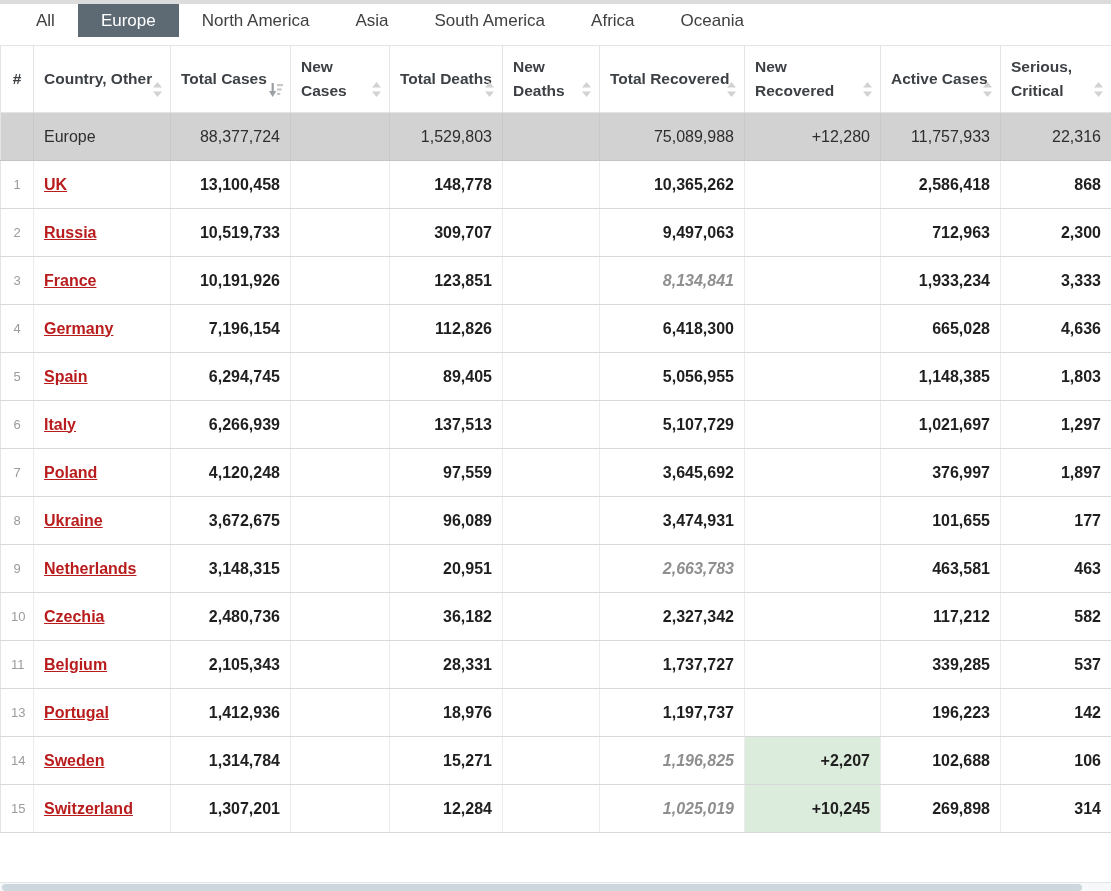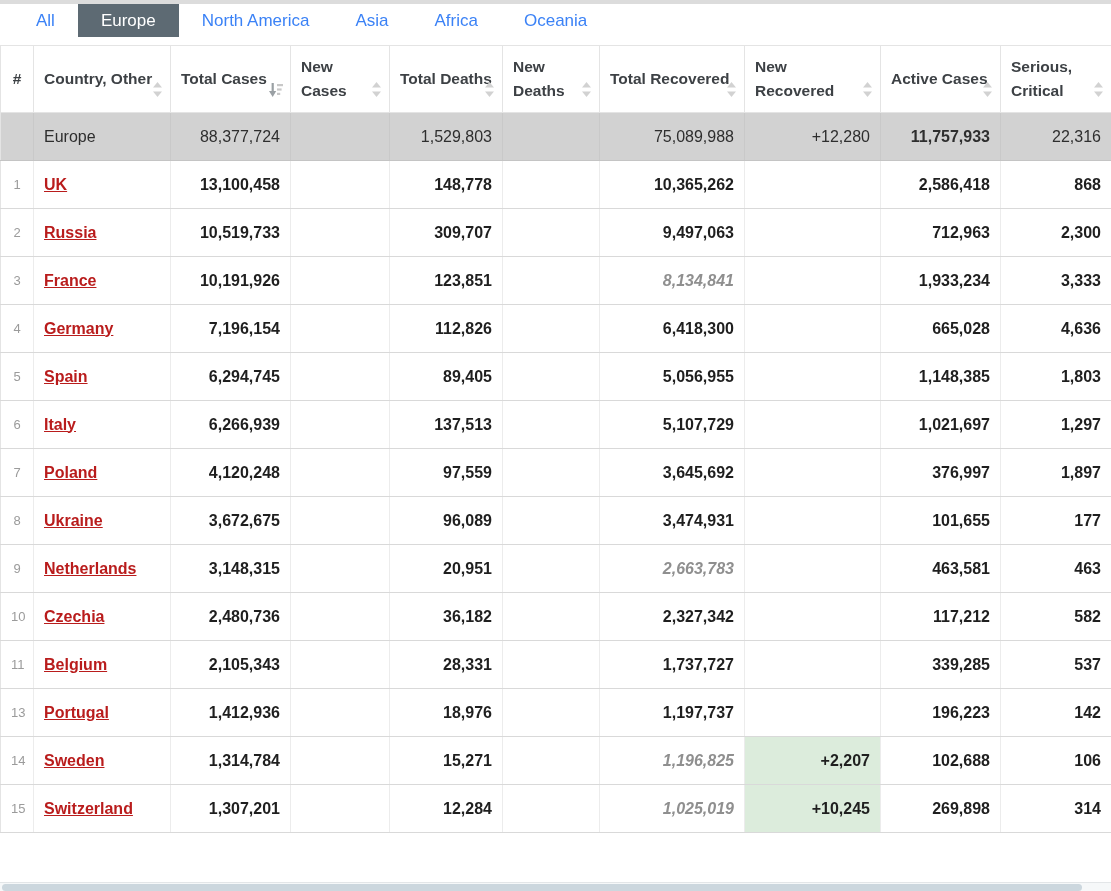--- a/index.html
+++ b/index.html
@@ -9,21 +9,21 @@
     background: #fff;
     font-family: "Liberation Sans", sans-serif;
     position: relative;
   }
   .top-strip { height: 4px; background: #dcdcdc; }
 
   
   .tabs { display: flex; align-items: stretch; height: 33px; padding-left: 13px; background: #fff; }
   .tab {
     display: flex; align-items: center; padding: 0 23px;
-    color: #3b82f6; font-size: 17px; cursor: pointer; white-space: nowrap;
+    color: #404040; font-size: 17px; cursor: pointer; white-space: nowrap;
   }
   .tab.active { background: #5d6a73; color: #fff; }
 
   
   table {
     border-collapse: collapse; table-layout: fixed;
     width: 1111px; margin-top: 8px;
     border-left: 1px solid #e4e4e4; border-top: 1px solid #e4e4e4;
   }
   th, td { padding: 6px 10px; overflow: hidden; }
@@ -62,20 +62,21 @@
 </head>
 <body>
 
 <div class="top-strip"></div>
 
 <div class="tabs">
   <div class="tab">All</div>
   <div class="tab active">Europe</div>
   <div class="tab">North America</div>
   <div class="tab">Asia</div>
+  <div class="tab">South America</div>
   <div class="tab">Africa</div>
   <div class="tab">Oceania</div>
 </div>
 
 <table>
   <colgroup>
     <col style="width:33px">
       <col style="width:137px">
       <col style="width:120px">
       <col style="width:99px">
@@ -141,21 +142,21 @@
   <tbody>
     <tr class="summary">
       <td class="rank"></td>
       <td class="continent">Europe</td>
       <td class="num" style="font-weight:400">88,377,724</td>
       <td class="num" style="font-weight:400"></td>
       <td class="num" style="font-weight:400">1,529,803</td>
       <td class="num" style="font-weight:400"></td>
       <td class="num" style="font-weight:400">75,089,988</td>
       <td class="num" style="font-weight:400">+12,280</td>
-      <td class="num" style="font-weight:700">11,757,933</td>
+      <td class="num" style="font-weight:400">11,757,933</td>
       <td class="num" style="font-weight:400">22,316</td>
     </tr>
   <tr>
     <td class="rank">1</td>
     <td class="country-cell"><a href="#">UK</a></td>
     <td class="num">13,100,458</td>
     <td class="num"></td>
     <td class="num">148,778</td>
     <td class="num"></td>
     <td class="num">10,365,262</td>

